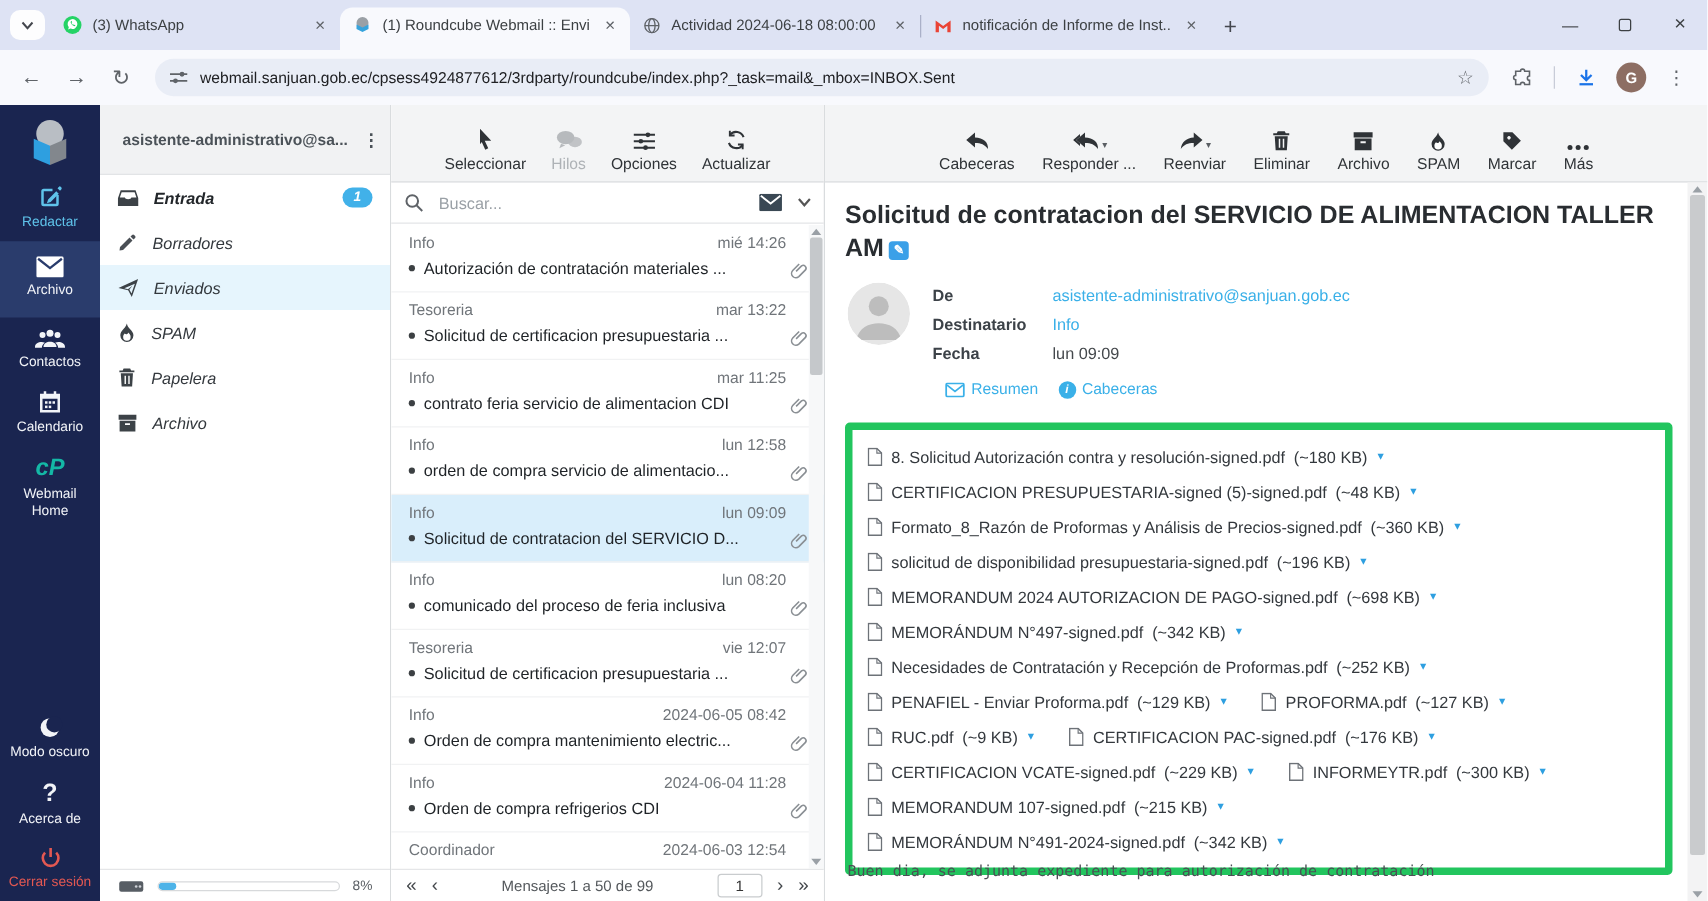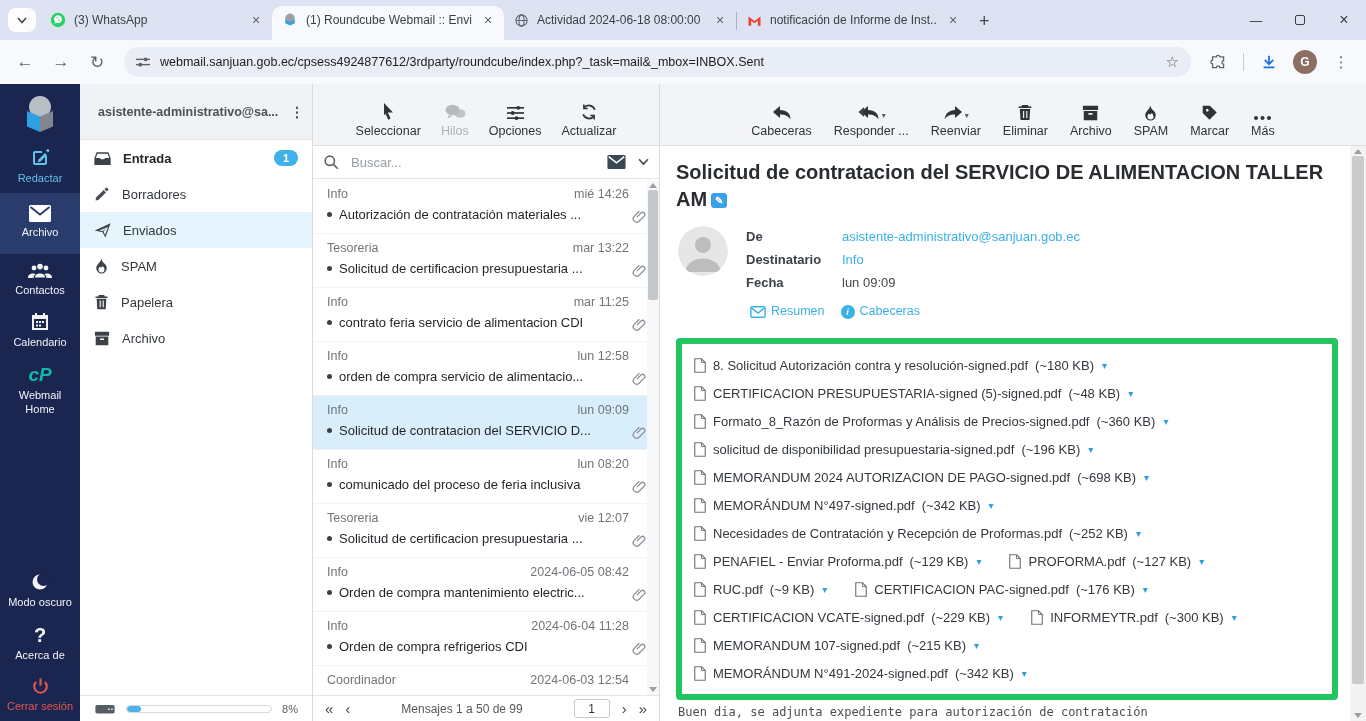--- a/index.html
+++ b/index.html
@@ -48,21 +48,21 @@
   .nav-item.logout { color:#e35852; }
   .nav-spacer { flex:1; }
   .cp-glyph { color:#14b8a6; font-weight:bold; font-style:italic; font-size:19px; line-height:20px; }
   .q-glyph { font-size:20px; font-weight:bold; line-height:20px; }
 
   
   .folders { width:233px; background:#fff; border-right:1px solid #d9dcde; position:relative; flex-shrink:0; }
   .account { height:56px; background:#f1f2f3; border-bottom:1px solid #e2e4e6; display:flex; align-items:center;
              padding:0 8px 0 18px; font-size:12.5px; font-weight:bold; color:#4b5258; }
   .account .acct { flex:1; white-space:nowrap; overflow:hidden; }
-  .folder { height:36px; display:flex; align-items:center; gap:12px; padding:0 14px; font-size:13px; color:#33383d; }
+  .folder { height:36px; display:flex; align-items:center; gap:12px; padding:0 14px; font-size:13px; color:#33383d;font-style:italic; }
   .folder.unread .flabel { font-weight:bold; color:#22262a; }
   .folder.selected { background:#e6f5fd; }
   .badge { margin-left:auto; background:#41b1e9; color:#fff; font-size:11px; font-weight:bold;
            border-radius:9px; padding:2px 9px; }
   .storage { position:absolute; bottom:0; left:0; width:232px; height:26px; border-top:1px solid #e5e6e8;
              display:flex; align-items:center; gap:10px; padding:0 14px; background:#fff; }
   .sbar { flex:1; height:8px; border:1px solid #d7d9db; background:#fff; border-radius:4px; overflow:hidden; }
   .sfill { width:10%; height:100%; background:#4db3e8; border-radius:4px; }
   .spct { font-size:11px; color:#5a5f64; }
 
@@ -109,29 +109,29 @@
   .subject { font-size:20px; font-weight:bold; color:#292d31; line-height:1.35; max-width:660px; }
   .editicon { display:inline-flex; width:16px; height:15px; background:#3aa0e8; border-radius:3px; color:#fff;
               font-size:10px; align-items:center; justify-content:center; vertical-align:2px; margin-left:4px; }
   .hdrblock { display:flex; gap:18px; margin-top:13px; }
   .havatar { width:50px; height:50px; border-radius:50%; overflow:hidden; flex-shrink:0; margin-left:2px; }
   .hrows { font-size:13px; line-height:1.75; }
   .hrow { display:flex; }
   .hlabel { width:96px; font-weight:bold; color:#3c4248; }
   .hlink { color:#3ab0e8; }
   .hplain { color:#44484c; }
-  .hactions { display:flex; gap:16px; margin-top:7px; margin-left:4px; font-size:12.5px; color:#3ab0e8; align-items:flex-start; }
+  .hactions { display:flex; gap:16px; margin-top:7px; margin-left:10px; font-size:12.5px; color:#3ab0e8; align-items:flex-start; }
   .hact { display:flex; align-items:center; gap:5px; }
   .infodot { width:14px; height:14px; border-radius:50%; background:#3ab0e8; color:#fff; font-size:9.5px; font-weight:bold;
              font-style:italic; display:flex; align-items:center; justify-content:center; }
   .attbox { margin-top:15px; width:662px; border:6px solid #22c55e; border-radius:4px; padding:7px 12px; }
   .attrow { height:28px; display:flex; align-items:center; gap:28px; }
   .att { display:flex; align-items:center; gap:7px; font-size:13px; color:#33383d; }
   .attcaret { color:#2e9fe0; font-size:10px; margin-left:1px; }
-  .mailbody { position:absolute; left:18px; bottom:2px; font-family:"DejaVu Sans Mono", monospace;
+  .mailbody { position:absolute; left:18px; bottom:17px; font-family:"DejaVu Sans Mono", monospace;
               font-size:12px; color:#4a4f54; white-space:nowrap; }
   svg { display:block; }
 </style>
 </head>
 <body>
 
 <div class="screen">
 
   <div class="tabstrip">
     <div class="tabsearch">

